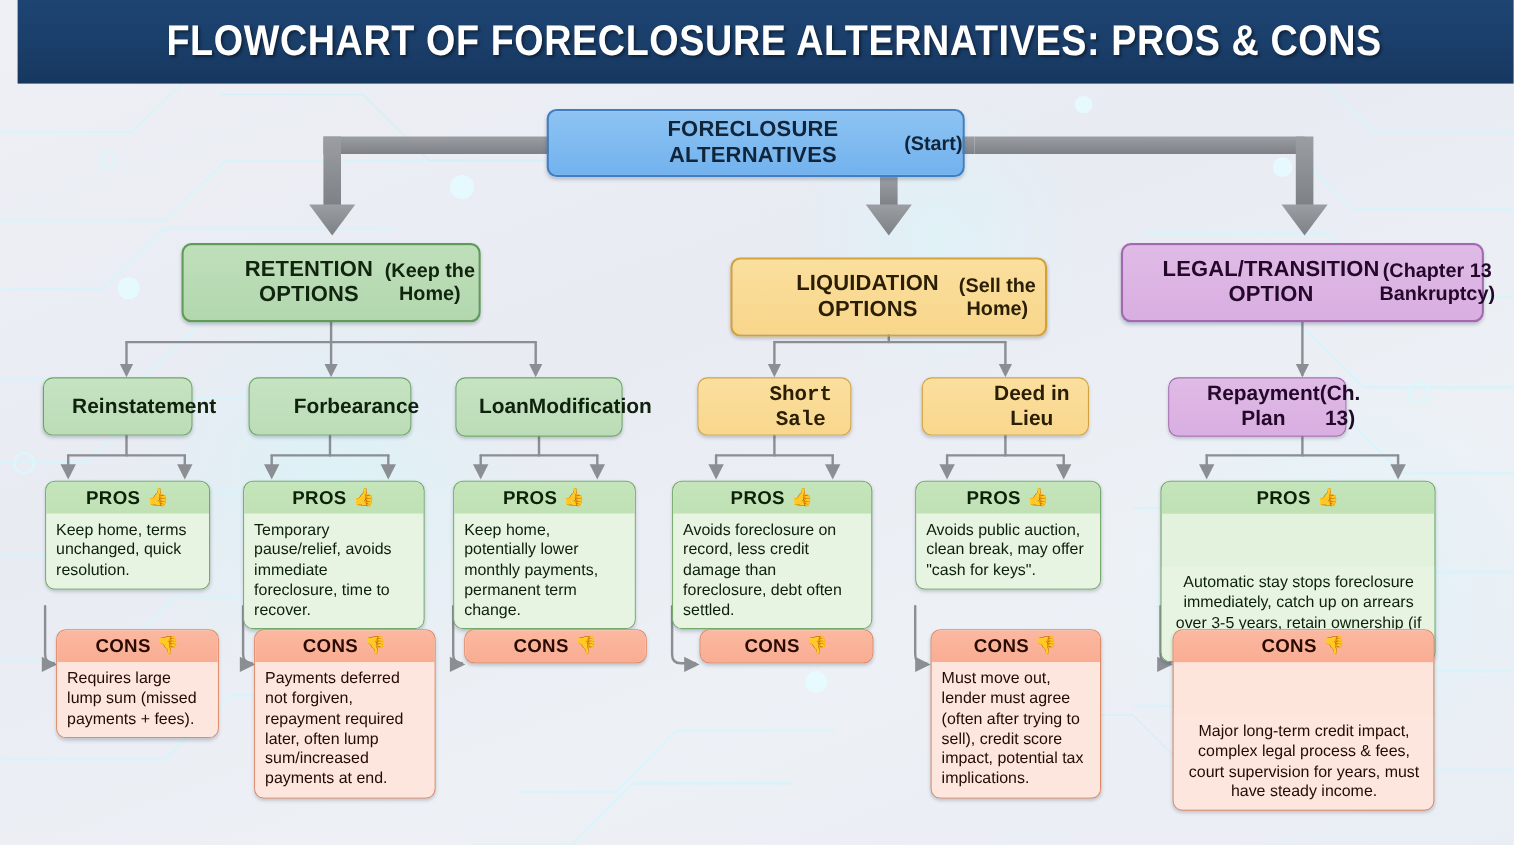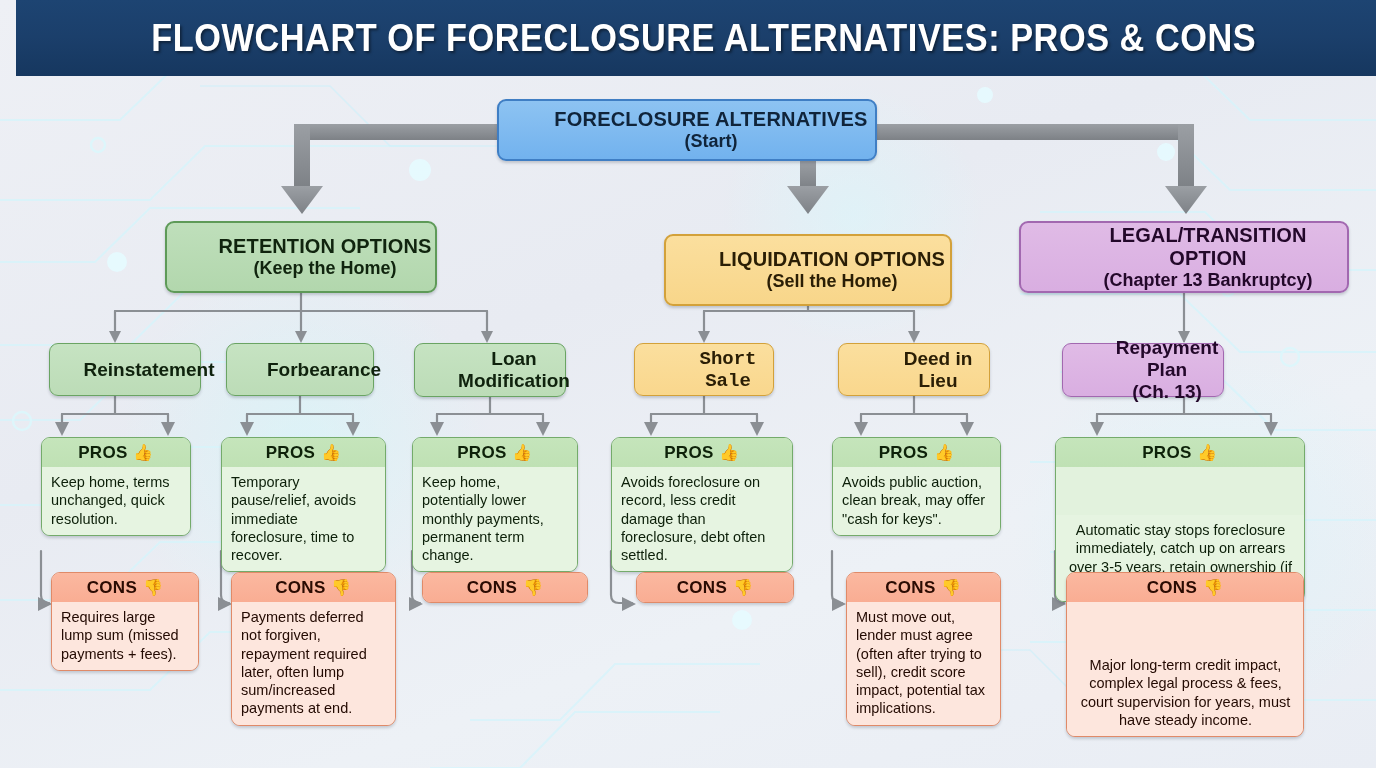--- a/index.html
+++ b/index.html
@@ -54,21 +54,20 @@
 
   
   .wires { position: absolute; inset: 0; z-index: 2; pointer-events: none; }
 
   
   .node {
     position: absolute;
     z-index: 4;
     border-radius: 9px;
     display: flex;
-    flex-direction: column;
     align-items: center;
     justify-content: center;
     text-align: center;
     box-shadow: 0 2px 3px rgba(40,50,70,0.22);
     padding-left: 48px;
   }
   .node .l1 { font-weight: bold; }
   .node .l2 { font-weight: bold; }
 
   
@@ -95,21 +94,21 @@
   #cat-legal       { left: 1019px; top: 221px; width: 330px; }
 
   
   .n-opt { height: 53px; }
   .n-opt .l1 { font-size: 19px; font-weight: bold; }
   .n-opt .l2 { font-size: 19px; font-weight: bold; }
   .opt-green  { background: linear-gradient(180deg,#c6e3c2 0%,#bcdcb7 100%); border: 1.6px solid #6aa463; color: #0f220d; }
   .opt-yellow { background: linear-gradient(180deg,#fbdf9e 0%,#f9d78d 100%); border: 1.6px solid #d3a13a; color: #2a1e05; }
   .opt-purple { background: linear-gradient(180deg,#e0bbe6 0%,#d9aee1 100%); border: 1.6px solid #a268b0; color: #23082a; }
 
-  #opt-reinstatement { left: 49px;   top: 343px; width: 152px; }
+  #opt-reinstatement { left: 39px;   top: 343px; width: 136px; }
   #opt-forbearance   { left: 226px;  top: 343px; width: 148px; }
   #opt-loanmod       { left: 414px;  top: 343px; width: 152px; height: 54px; }
   #opt-shortsale     { left: 634px;  top: 343px; width: 140px; font-family: Liberation Mono, monospace; }
   #opt-deedinlieu    { left: 838px;  top: 343px; width: 152px; }
   #opt-repayment     { left: 1062px; top: 343px; width: 162px; height: 54px; }
 
   
   .card {
     position: absolute;
     z-index: 4;

